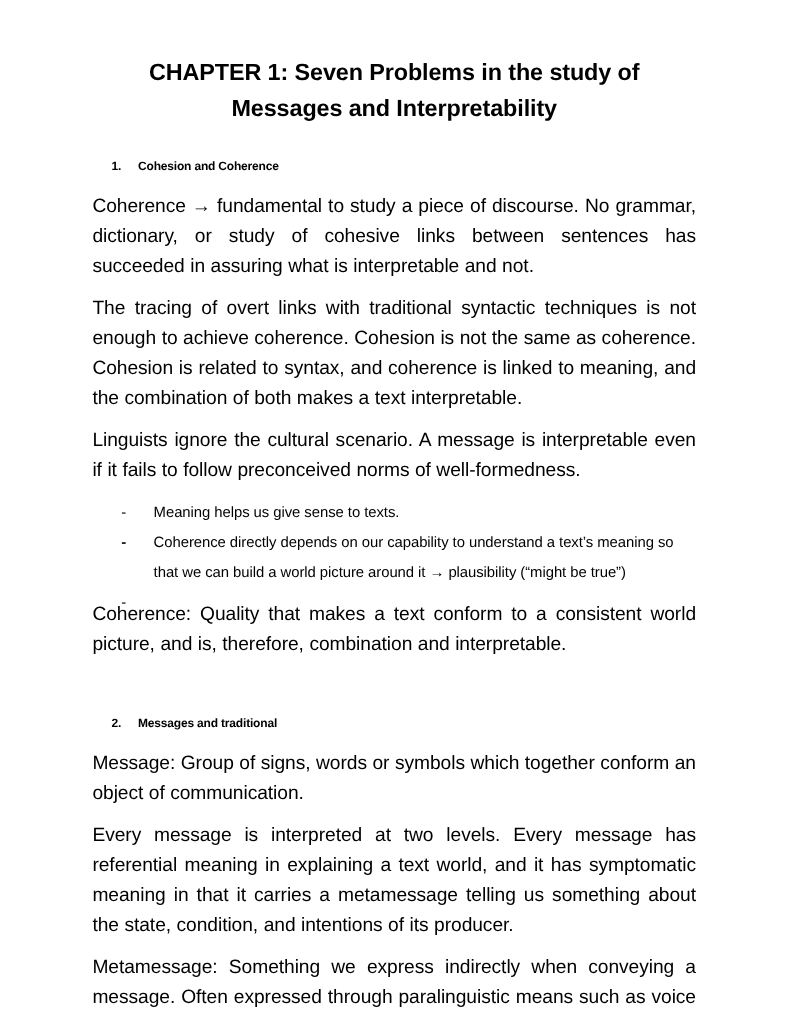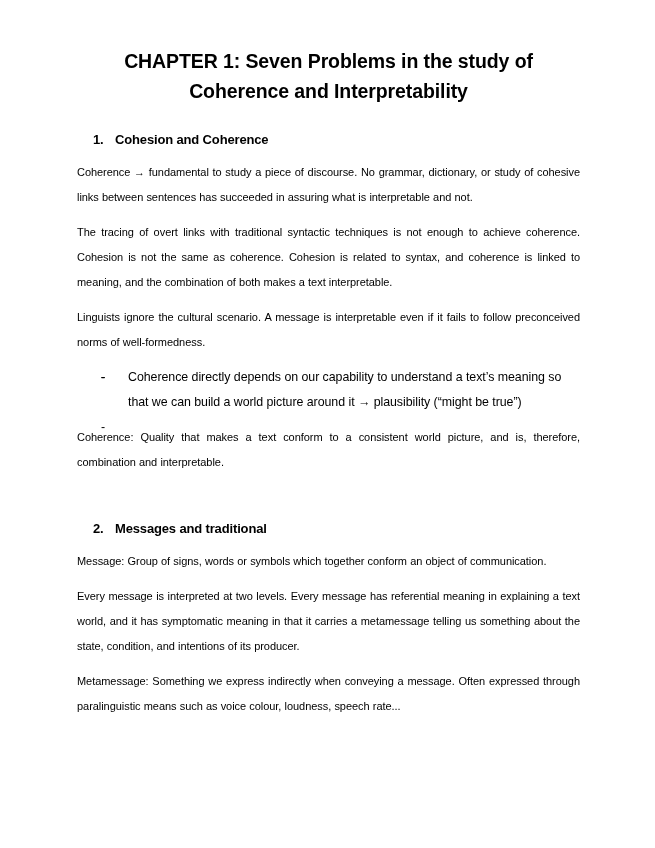--- a/index.html
+++ b/index.html
@@ -37,34 +37,34 @@
     line-height: 30px;
     letter-spacing: -0.1px;
     margin: 0 0 6px 0;
     color: #000;
   }
   .doc-title .t-line { display: block; }
 
   
   .section-heading {
     font-weight: bold;
-    font-size: 13px;
+    font-size: 10px;
     line-height: 20px;
     margin: 8px 0 10px 0;
     padding-left: 16px;
     letter-spacing: -0.15px;
   }
   .section-heading .num {
     display: inline-block;
     width: 22px;
   }
 
   
   p.body {
-    font-size: 11px;
+    font-size: 16px;
     line-height: 25px;
     text-align: justify;
     margin: 0 0 10px 0;
     letter-spacing: -0.05px;
     word-spacing: 0.2px;
   }
   p.body:last-child { margin-bottom: 4px; }
 
   .defterm { font-weight: normal; }
 
@@ -93,35 +93,35 @@
   .spacer-small { height: 10px; }
 </style>
 </head>
 <body>
 
 <div class="page">
   <div class="content">
 
     <h1 class="doc-title">
       <span class="t-line">CHAPTER 1: Seven Problems in the study of</span>
-      <span class="t-line">Coherence and Interpretability</span>
+      <span class="t-line">Messages and Interpretability</span>
     </h1>
 
     <div class="spacer-small"></div>
 
     <h2 class="section-heading">
       <span class="num">1.</span><span>Cohesion and Coherence</span>
     </h2>
 
     <p class="body">Coherence → fundamental to study a piece of discourse.  No grammar, dictionary, or study of cohesive links between sentences has succeeded in assuring what is interpretable and not.</p>
     <p class="body">The tracing of overt links with traditional syntactic techniques is not enough to achieve coherence. Cohesion is not the same as coherence. Cohesion is related to syntax, and coherence is linked to meaning, and the combination of both makes a text interpretable.</p>
     <p class="body">Linguists ignore the cultural scenario. A message is interpretable even if it fails to follow preconceived norms of well-formedness.</p>
 
     <ul class="dash-list">
-      <li><span class="dash">-</span></li>
+      <li><span class="dash">-</span><span>Meaning helps us give sense to texts.</span></li>
       <li><span class="dash">-</span></li>
       <li><span class="dash">-</span><span>Coherence directly depends on our capability to understand a text’s meaning so that we can build a world picture around it  → plausibility (“might be true”)</span></li>
       <li><span class="dash">-</span></li>
     </ul>
 
     <p class="body"><span class="defterm">Coherence</span><span class="defterm">:</span><span> Quality that makes a text conform to a consistent world picture, and is, therefore, combination and interpretable.</span></p>
 
     <div class="spacer-block"></div>
 
     <h2 class="section-heading">

